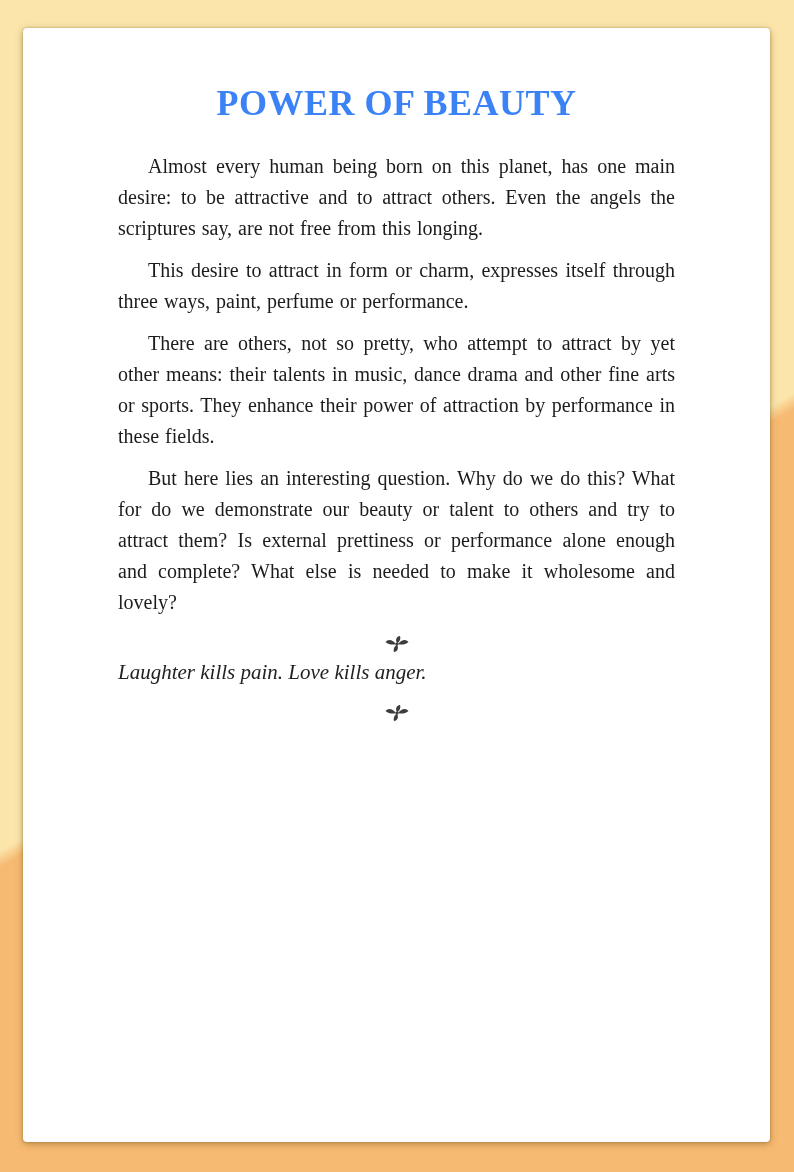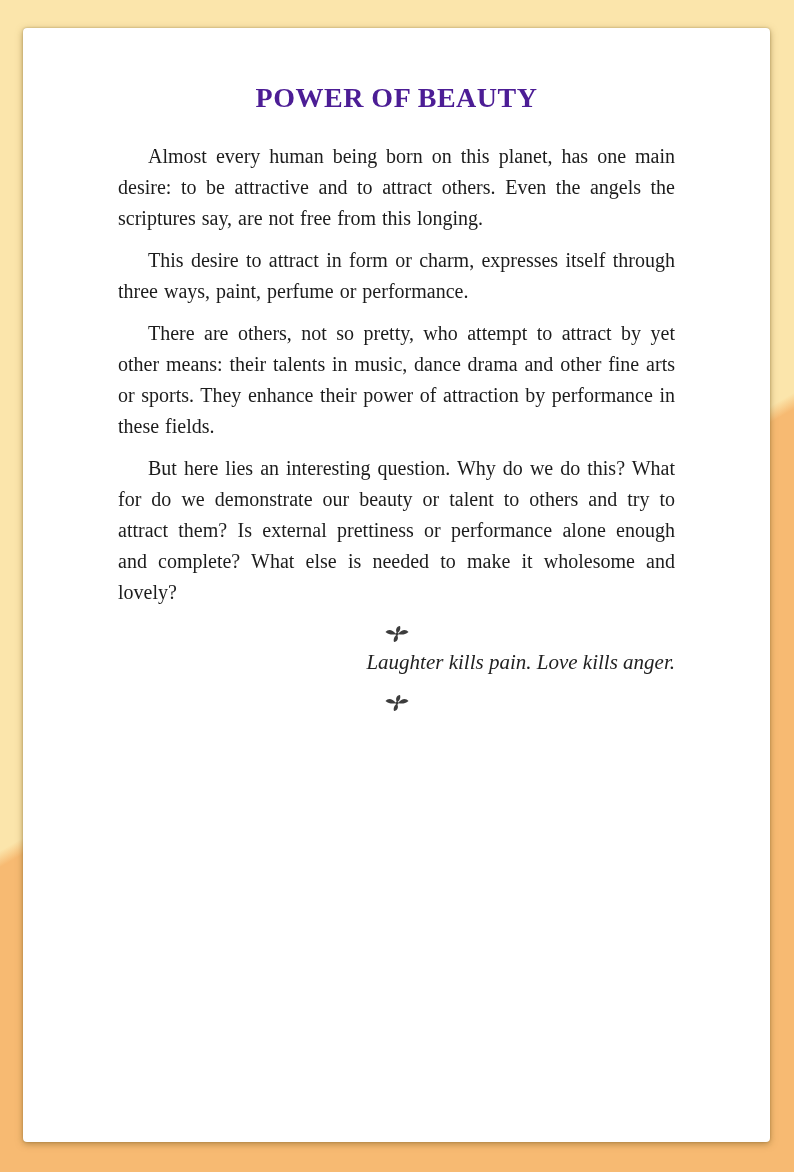--- a/index.html
+++ b/index.html
@@ -23,25 +23,25 @@
     box-shadow: 0 2px 7px rgba(125, 95, 35, 0.55), 0 0 2px rgba(110, 90, 40, 0.45);
     overflow: hidden;
   }
   .content {
     width: 557px;
     margin: 0 auto;
     padding-top: 54px;
   }
   h1.title {
     margin: 0 0 27px 0;
-    font-size: 28px;
+    font-size: 36px;
     font-weight: bold;
     letter-spacing: 0.5px;
     text-align: center;
-    color: #4c1d95;
+    color: #3b82f6;
   }
   p.body-par {
     margin: 0 0 11px 0;
     font-size: 20px;
     line-height: 31px;
     text-align: justify;
     text-indent: 30px;
     word-spacing: 1px;
     color: #1c1c1c;
   }
@@ -53,21 +53,21 @@
     height: 22px;
     line-height: 22px;
     margin: 4px 0 6px 0;
   }
   .ornament svg { vertical-align: middle; }
   p.quote {
     margin: 6px 0 16px 0;
     font-size: 21px;
     font-style: italic;
     color: #222222;
-    text-align: right;
+    text-align: left;
   }
 </style>
 </head>
 <body>
 
 <div class="paper">
   <div class="content">
 
     <h1 class="title">POWER OF BEAUTY</h1>
 

